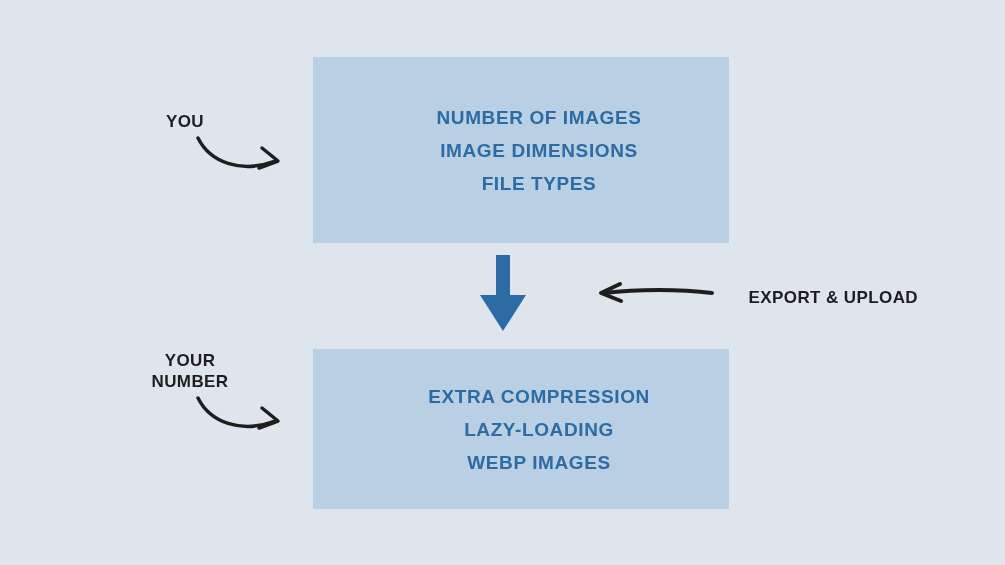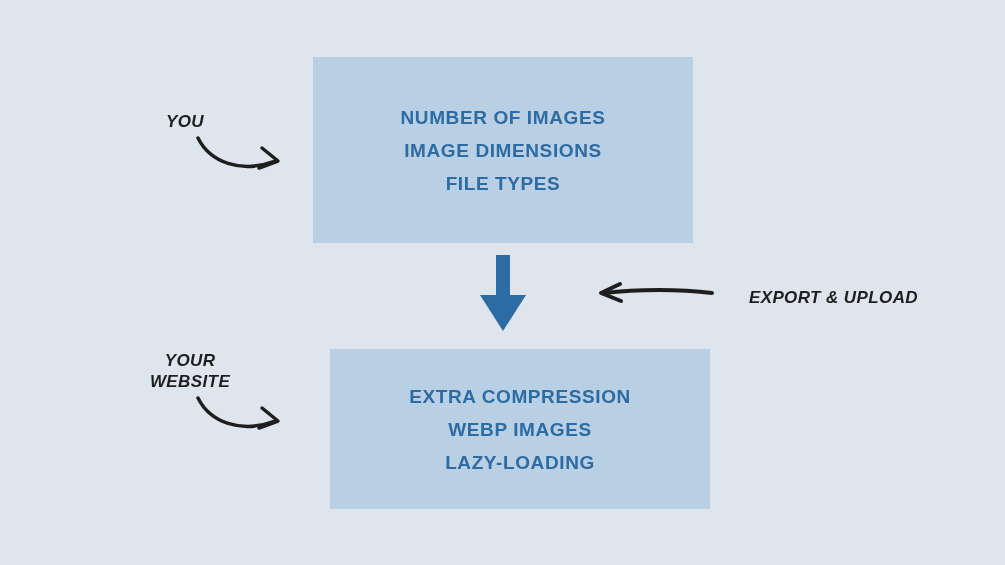--- a/index.html
+++ b/index.html
@@ -16,29 +16,30 @@
     background: #dfe5ec;
     overflow: hidden;
   }
   .box {
     position: absolute;
     background: #b9cfe3;
     display: flex;
     flex-direction: column;
     justify-content: center;
     align-items: center;
+    padding-left: 36px;
   }
   .box-top {
     left: 313px;
     top: 57px;
     width: 380px;
     height: 186px;
   }
   .box-bottom {
-    left: 330px;
+    left: 313px;
     top: 349px;
     width: 380px;
     height: 160px;
   }
   .box-line {
     color: #2d6ba4;
     font-weight: bold;
     font-size: 19px;
     line-height: 33px;
     letter-spacing: 0.6px;
@@ -46,21 +47,20 @@
     white-space: nowrap;
   }
   .hand-label {
     position: absolute;
     color: #1e1e1e;
     font-weight: bold;
     font-size: 17px;
     letter-spacing: 0.4px;
     text-align: center;
     line-height: 21px;
-    font-style: italic;
   }
   .label-you {
     left: 150px;
     top: 111px;
     width: 70px;
   }
   .label-website {
     left: 145px;
     top: 350px;
     width: 90px;
@@ -123,26 +123,26 @@
     <polygon points="0,40 46,40 23,76" fill="#2d6ba4"></polygon>
   </svg>
 
   <svg class="arrow-svg arrow-export" viewBox="0 0 124 26">
     <path d="M118 13 C 86 9, 44 9, 10 13" fill="none" stroke="#1e1e1e" stroke-width="4" stroke-linecap="round"></path>
     <path d="M26 4 L7 13 L27 21" fill="none" stroke="#1e1e1e" stroke-width="4" stroke-linecap="round" stroke-linejoin="round"></path>
   </svg>
 
   <div class="hand-label label-export">EXPORT &amp; UPLOAD</div>
 
-  <div class="hand-label label-website">YOUR WEBSITE</div>
+  <div class="hand-label label-website">YOUR NUMBER</div>
 
   <svg class="arrow-svg arrow-website" viewBox="0 0 98 46">
     <path d="M6 4 C 18 28, 48 40, 84 27" fill="none" stroke="#1e1e1e" stroke-width="3.5" stroke-linecap="round"></path>
     <path d="M70 14 L86 27 L67 34" fill="none" stroke="#1e1e1e" stroke-width="3.5" stroke-linecap="round" stroke-linejoin="round"></path>
   </svg>
 
   <div class="box box-bottom">
     <div class="box-line">EXTRA COMPRESSION</div>
+    <div class="box-line">LAZY-LOADING</div>
     <div class="box-line">WEBP IMAGES</div>
-    <div class="box-line">LAZY-LOADING</div>
   </div>
 
 </div>
 
 </body></html>

